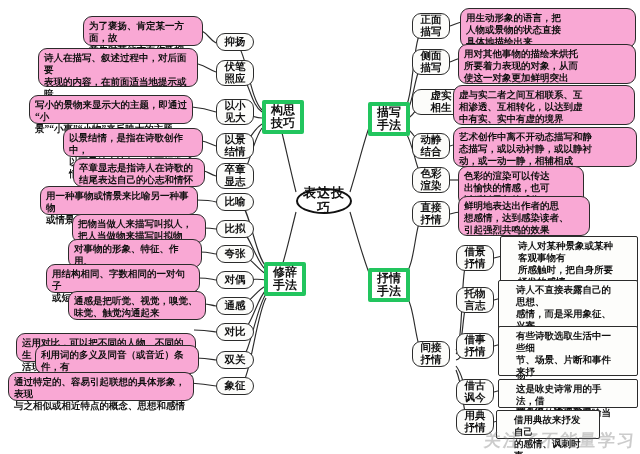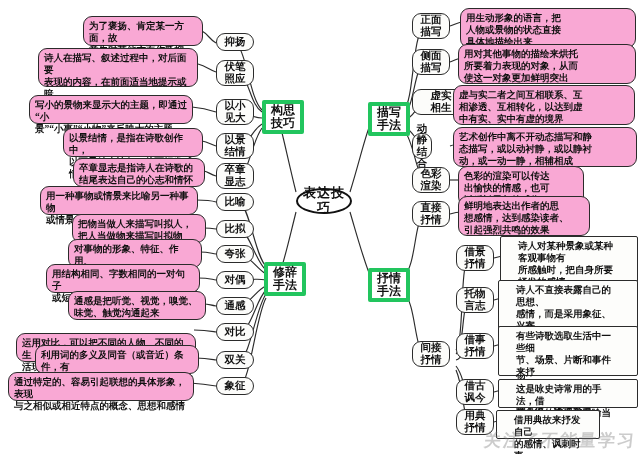--- a/index.html
+++ b/index.html
@@ -198,21 +198,21 @@
   <div class="node leaf" style="left:216px;top:323px;width:38px;height:18px;">对比</div>
   <div class="node leaf" style="left:216px;top:351px;width:38px;height:18px;">双关</div>
   <div class="node leaf" style="left:216px;top:377px;width:38px;height:18px;">象征</div>
 
   <div class="node leaf two-line" style="left:412px;top:13px;width:38px;height:26px;">正面
 描写</div>
   <div class="node leaf two-line" style="left:412px;top:49px;width:38px;height:26px;">侧面
 描写</div>
   <div class="node leaf two-line" style="left:412px;top:89px;width:58px;height:26px;">虚实
 相生</div>
-  <div class="node leaf two-line" style="left:412px;top:133px;width:20px;height:26px;">动静
+  <div class="node leaf two-line" style="left:412px;top:133px;width:38px;height:26px;">动静
 结合</div>
   <div class="node leaf two-line" style="left:412px;top:167px;width:38px;height:26px;">色彩
 渲染</div>
 
   <div class="node leaf two-line" style="left:412px;top:201px;width:38px;height:26px;">直接
 抒情</div>
   <div class="node leaf two-line" style="left:412px;top:341px;width:38px;height:26px;">间接
 抒情</div>
 
   <div class="node leaf two-line" style="left:456px;top:245px;width:38px;height:26px;">借景

